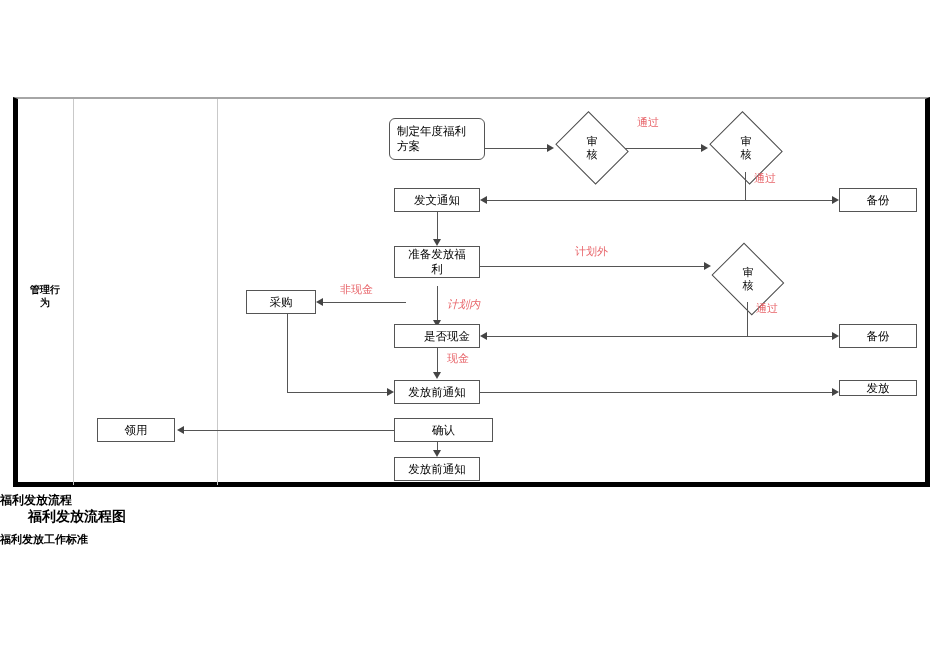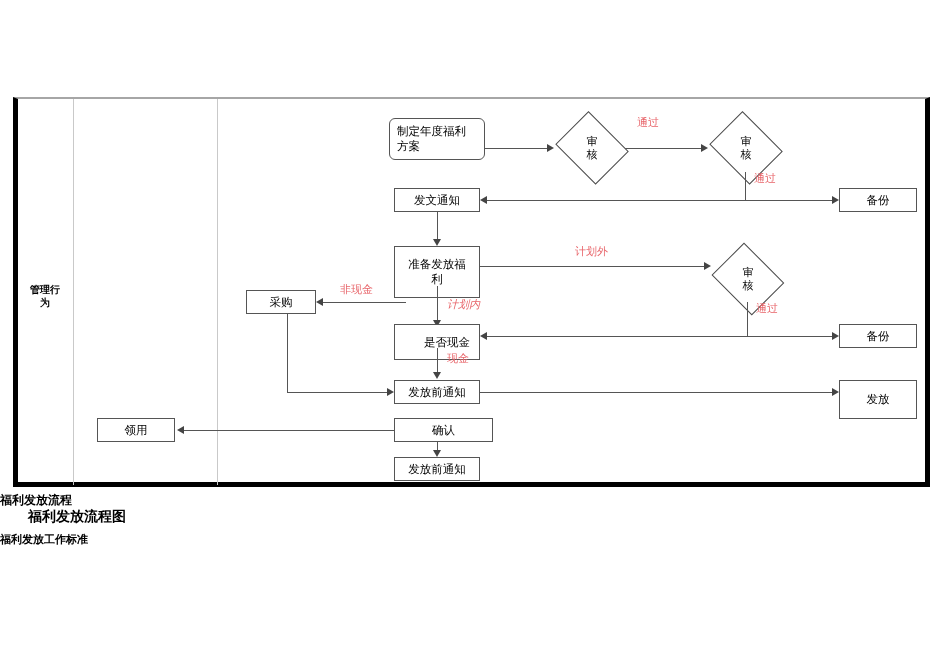--- a/index.html
+++ b/index.html
@@ -191,21 +191,21 @@
   <div class="hline" style="left:487px; top:200px; width:258px;"></div>
   <div class="arrow left" style="left:480px; top:196px;"></div>
 
   <div class="node" style="left:839px; top:188px; width:78px; height:24px;">备份</div>
 
   <div class="node" style="left:394px; top:188px; width:86px; height:24px;">发文通知</div>
 
   <div class="vline" style="left:437px; top:212px; height:27px;"></div>
   <div class="arrow down" style="left:433px; top:239px;"></div>
 
-  <div class="node" style="left:394px; top:246px; width:86px; height:52px;">准备发放福
+  <div class="node" style="left:394px; top:246px; width:86px; height:32px;">准备发放福
 利</div>
 
   <div class="hline" style="left:480px; top:266px; width:225px;"></div>
   <div class="arrow right" style="left:704px; top:262px;"></div>
   <div class="edge-label" style="left:575px; top:245px;">计划外</div>
 
   <div class="diamond" style="left:709px; top:248px; width:78px; height:62px;">
     <div class="dshape"></div>
     <div class="dlabel">审
 核</div>
@@ -218,41 +218,41 @@
   <div class="hline" style="left:322px; top:302px; width:84px;"></div>
   <div class="arrow left" style="left:316px; top:298px;"></div>
   <div class="edge-label" style="left:340px; top:283px;">非现金</div>
 
   <div class="node" style="left:246px; top:290px; width:70px; height:24px;">采购</div>
 
   <div class="vline" style="left:287px; top:314px; height:78px;"></div>
   <div class="hline" style="left:287px; top:392px; width:100px;"></div>
   <div class="arrow right" style="left:387px; top:388px;"></div>
 
-  <div class="node" style="left:394px; top:324px; width:86px; height:36px;padding-left:20px;">是否现金</div>
+  <div class="node" style="left:394px; top:324px; width:86px; height:24px;padding-left:20px;">是否现金</div>
 
   <div class="vline" style="left:747px; top:302px; height:34px;"></div>
   <div class="edge-label" style="left:756px; top:302px;">通过</div>
   <div class="hline" style="left:747px; top:336px; width:86px;"></div>
   <div class="arrow right" style="left:832px; top:332px;"></div>
   <div class="hline" style="left:487px; top:336px; width:260px;"></div>
   <div class="arrow left" style="left:480px; top:332px;"></div>
 
   <div class="node" style="left:839px; top:324px; width:78px; height:24px;">备份</div>
 
   <div class="vline" style="left:437px; top:348px; height:24px;"></div>
   <div class="arrow down" style="left:433px; top:372px;"></div>
   <div class="edge-label" style="left:447px; top:352px;">现金</div>
 
   <div class="node" style="left:394px; top:380px; width:86px; height:24px;">发放前通知</div>
 
   <div class="hline" style="left:480px; top:392px; width:353px;"></div>
   <div class="arrow right" style="left:832px; top:388px;"></div>
 
-  <div class="node" style="left:839px; top:380px; width:78px; height:39px;">发放</div>
+  <div class="node" style="left:839px; top:380px; width:78px; height:16px;">发放</div>
 
   <div class="node" style="left:394px; top:418px; width:99px; height:24px;">确认</div>
 
   <div class="hline" style="left:183px; top:430px; width:211px;"></div>
   <div class="arrow left" style="left:177px; top:426px;"></div>
 
   <div class="node" style="left:97px; top:418px; width:78px; height:24px;">领用</div>
 
   <div class="vline" style="left:437px; top:442px; height:10px;"></div>
   <div class="arrow down" style="left:433px; top:450px;"></div>

